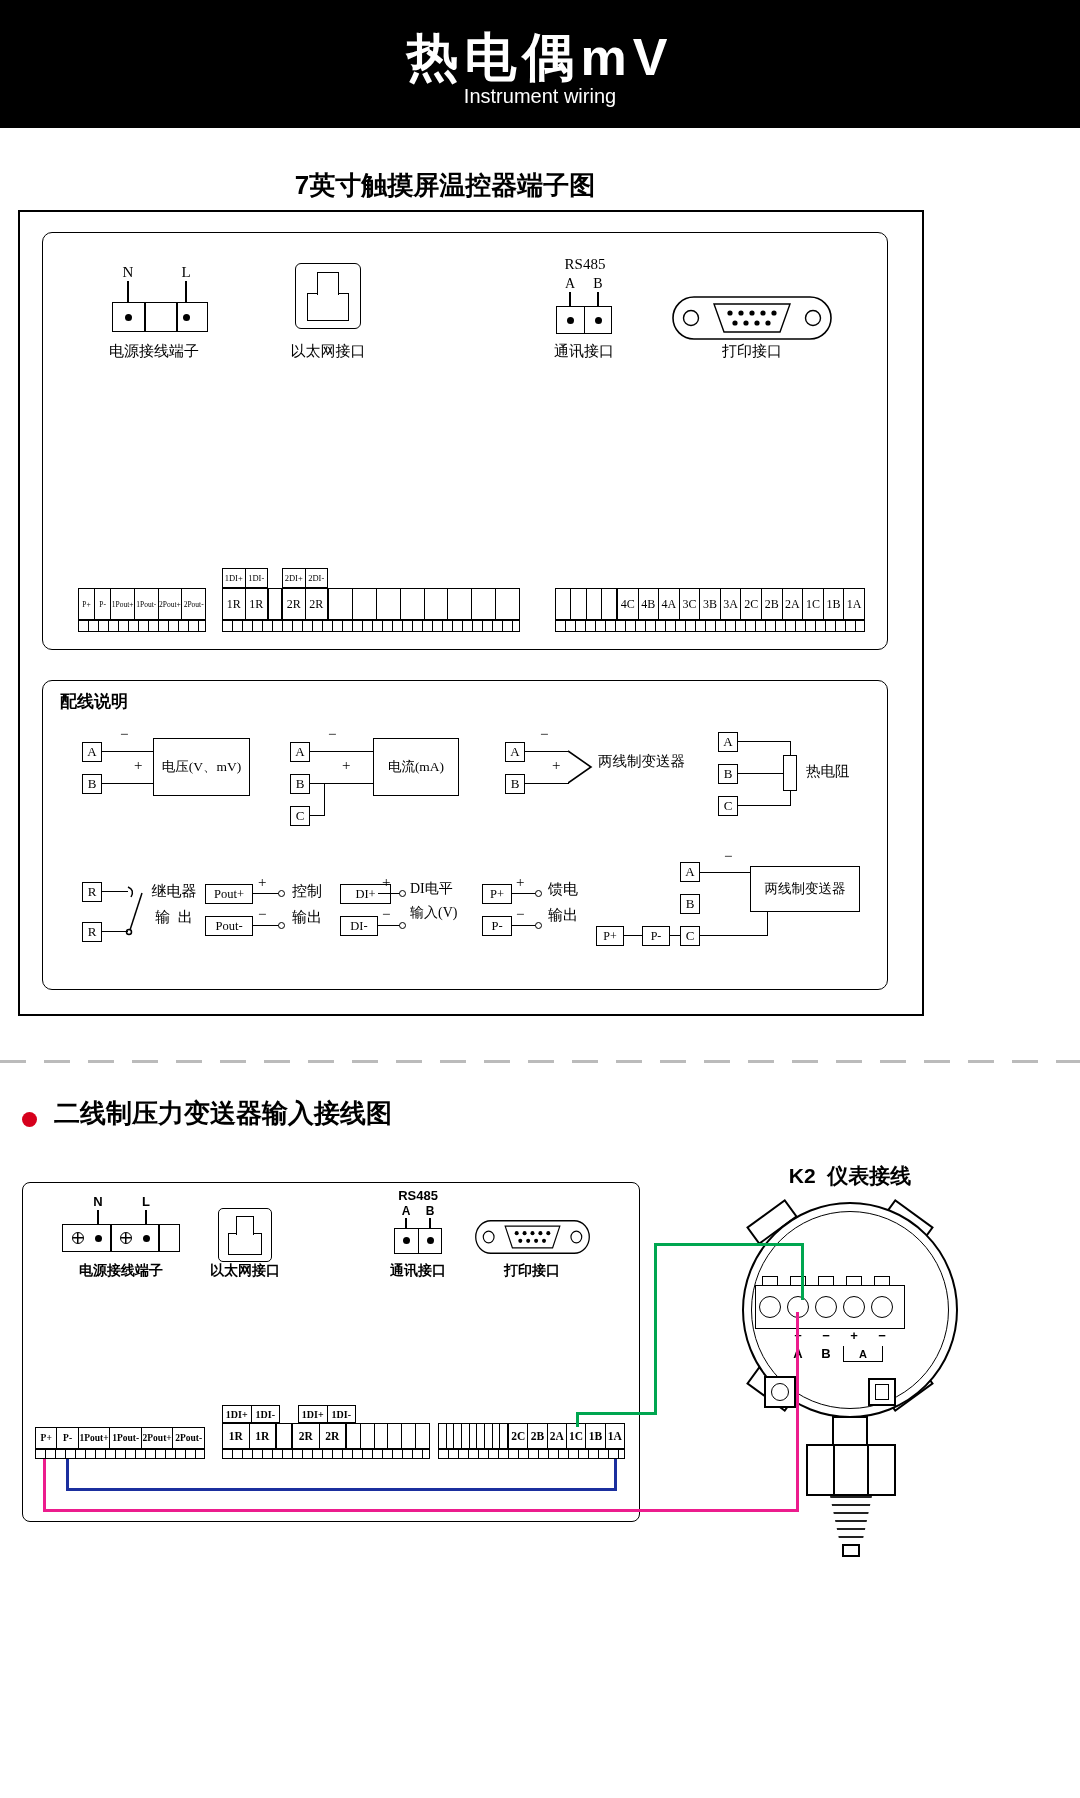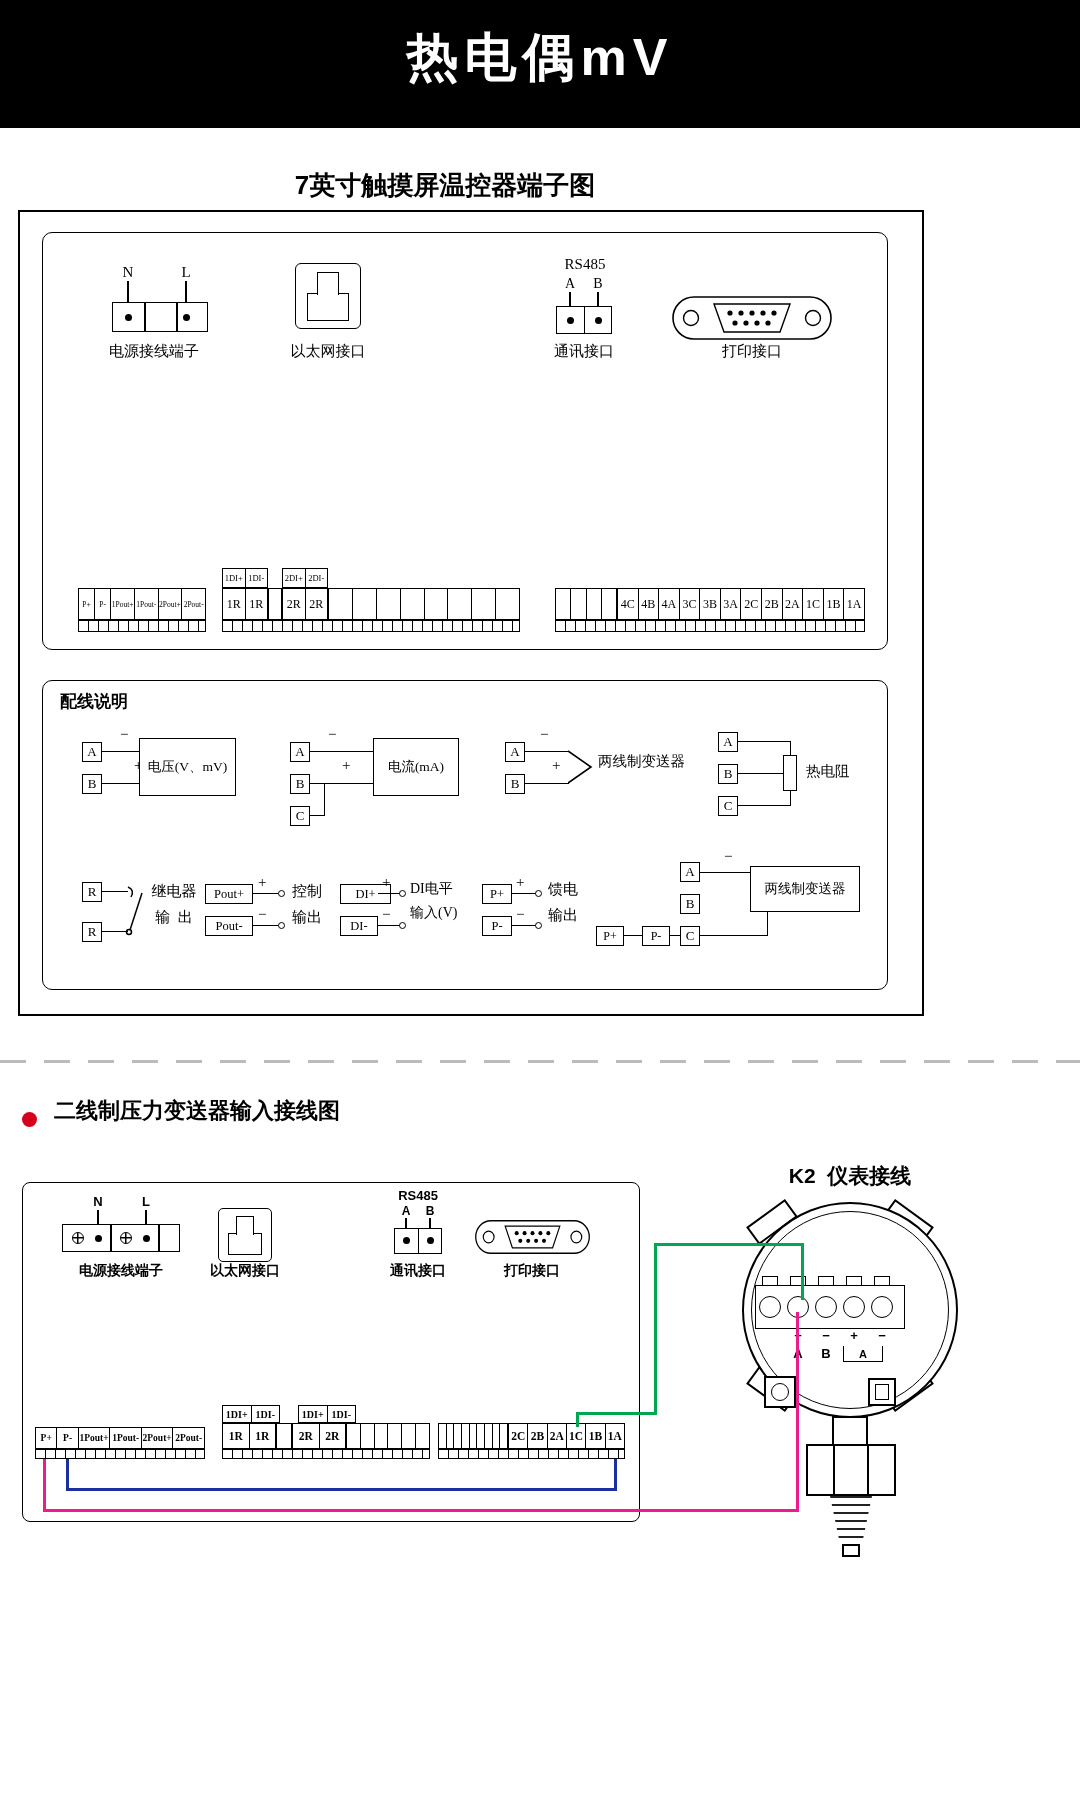--- a/index.html
+++ b/index.html
@@ -29,20 +29,21 @@
   .sign{position:absolute;font:15px "Liberation Serif",serif;}
   .wire{position:absolute;}
 </style>
 </head>
 <body>
 
 <div id="page">
 
   <div class="abs" style="left:0;top:0;width:1080px;height:128px;background:#000;color:#fff;text-align:center;">
     <div style="font-weight:700;font-size:52px;line-height:1.05;letter-spacing:6px;padding-top:30px;">热电偶mV</div>
+    <div style="font-size:20px;line-height:1.1;">Instrument wiring</div>
   </div>
 
   <div class="lbl ctr" style="left:0;top:168px;width:890px;font-size:26px;font-weight:600;">7英寸触摸屏温控器端子图</div>
 
   <div class="box" style="left:18px;top:210px;width:906px;height:806px;border-width:2px;"></div>
   <div class="box" style="left:42px;top:232px;width:846px;height:418px;border-radius:10px;"></div>
 
   <div class="lbl ctr ser" style="left:116px;top:264px;width:24px;font-size:15px;">N</div>
   <div class="lbl ctr ser" style="left:174px;top:264px;width:24px;font-size:15px;">L</div>
   <div class="vl" style="left:127.3px;top:281px;height:21px;"></div>
@@ -152,21 +153,21 @@
 
   <div class="box" style="left:42px;top:680px;width:846px;height:310px;border-radius:10px;"></div>
   <div class="lbl" style="left:60px;top:690px;font-size:17px;font-weight:600;font-family:Liberation Mono, monospace;">配线说明</div>
 
   <div class="tb" style="left:82px;top:742px;width:20px;height:20px;">A</div>
   <div class="tb" style="left:82px;top:774px;width:20px;height:20px;">B</div>
   <div class="hl" style="left:102px;top:750.5px;width:51px;"></div>
   <div class="hl" style="left:102px;top:782.5px;width:51px;"></div>
   <div class="sign" style="left:120px;top:726px;">−</div>
   <div class="sign" style="left:134px;top:757px;">+</div>
-  <div class="tb" style="left:139px;top:738px;width:97px;height:58px;font-size:13.5px;">电压(V、mV)</div>
+  <div class="tb" style="left:153px;top:738px;width:97px;height:58px;font-size:13.5px;">电压(V、mV)</div>
 
   <div class="tb" style="left:290px;top:742px;width:20px;height:20px;">A</div>
   <div class="tb" style="left:290px;top:774px;width:20px;height:20px;">B</div>
   <div class="tb" style="left:290px;top:806px;width:20px;height:20px;">C</div>
   <div class="hl" style="left:310px;top:750.5px;width:63px;"></div>
   <div class="hl" style="left:310px;top:782.5px;width:63px;"></div>
   <div class="hl" style="left:310px;top:814.5px;width:15px;"></div>
   <div class="vl" style="left:323.5px;top:783px;height:33px;"></div>
   <div class="sign" style="left:328px;top:726px;">−</div>
   <div class="sign" style="left:342px;top:757px;">+</div>
@@ -247,21 +248,21 @@
   <div class="sign" style="left:724px;top:848px;">−</div>
   <div class="vl" style="left:766.5px;top:912px;height:24px;"></div>
   <div class="hl" style="left:700px;top:934.5px;width:68px;"></div>
   <div class="hl" style="left:624px;top:934.5px;width:18px;"></div>
   <div class="hl" style="left:670px;top:934.5px;width:10px;"></div>
   <div class="tb" style="left:750px;top:866px;width:110px;height:46px;font-size:13.5px;">两线制变送器</div>
 
   <div class="abs" style="left:0;top:1060px;width:1080px;height:3px;background:repeating-linear-gradient(90deg,#bbb 0 26px,transparent 26px 44px);"></div>
 
   <div class="abs" style="left: 22px; top: 1112px; width: 15px; height: 15px; border-radius: 50%; background: rgb(214, 0, 28);"></div>
-  <div class="lbl" style="left:54px;top:1096px;font-size:22px;font-weight:600;">二线制压力变送器输入接线图</div>
+  <div class="lbl" style="left:54px;top:1096px;font-size:26px;font-weight:600;">二线制压力变送器输入接线图</div>
 
   <div class="lbl ctr" style="left:740px;top:1162px;width:220px;font-size:21px;font-weight:600;white-space:pre;">K2  仪表接线</div>
 
   <div class="box" style="left:22px;top:1182px;width:618px;height:340px;border-radius:8px;"></div>
 
   <div class="lbl ctr" style="left:88px;top:1194px;width:20px;font-size:13px;font-weight:600;">N</div>
   <div class="lbl ctr" style="left:136px;top:1194px;width:20px;font-size:13px;font-weight:600;">L</div>
   <div class="vl" style="left:97.3px;top:1210px;height:14px;"></div>
   <div class="vl" style="left:145.3px;top:1210px;height:14px;"></div>
   <div class="box" style="left:62px;top:1224px;width:118px;height:28px;"></div>

